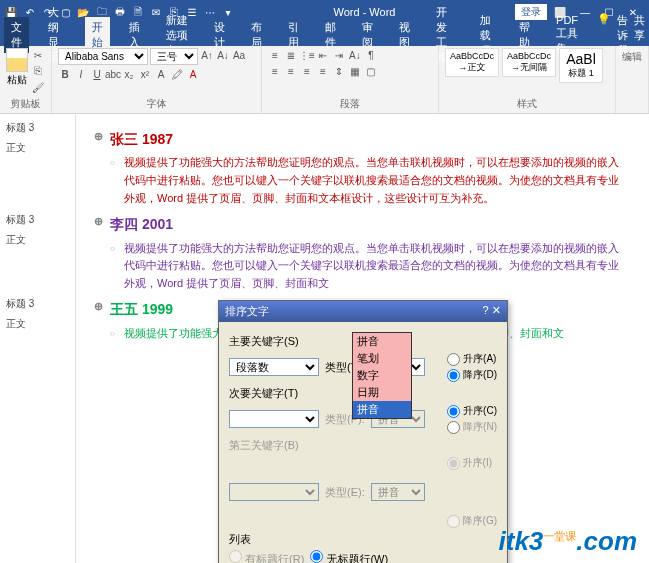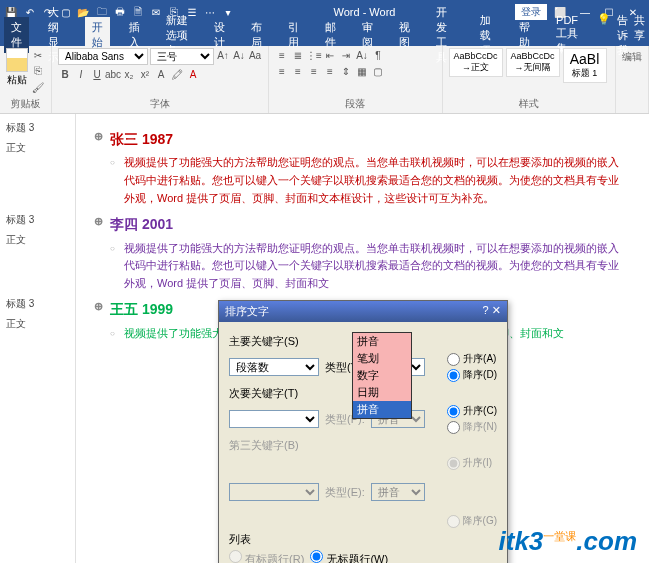--- a/index.html
+++ b/index.html
@@ -132,21 +132,21 @@
         <span class="icon-btn">⎘</span>
         <span class="icon-btn">🖌</span>
       </div>
     </div>
     <div class="label">剪贴板</div>
   </div>
   <div class="ribbon-group" style="flex:1.2">
     <div>
       <div class="font-row">
         <select class="font-select" style="width:90px"><option>Alibaba Sans</option></select>
-        <select class="font-select" style="width:64px"><option>三号</option></select>
+        <select class="font-select" style="width:48px"><option>三号</option></select>
         <span class="icon-btn">A↑</span>
         <span class="icon-btn">A↓</span>
         <span class="icon-btn">Aa</span>
       </div>
       <div class="font-row">
         <span class="icon-btn">
             <b>B</b>
           </span>
         <span class="icon-btn">
             <i>I</i>

